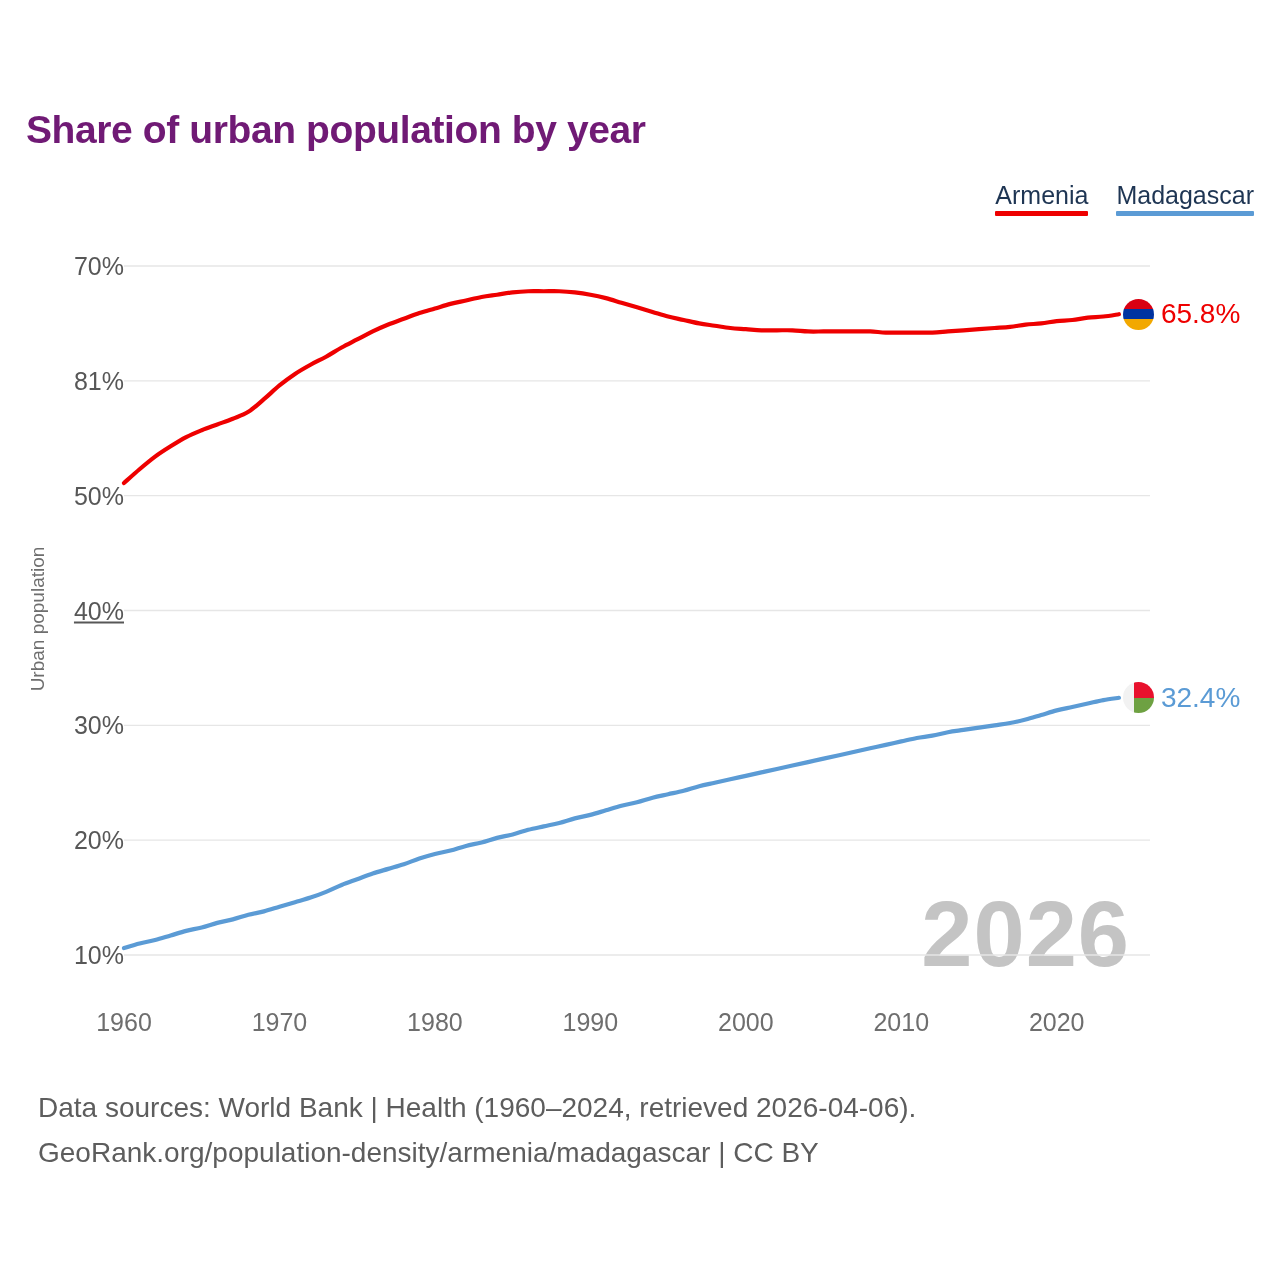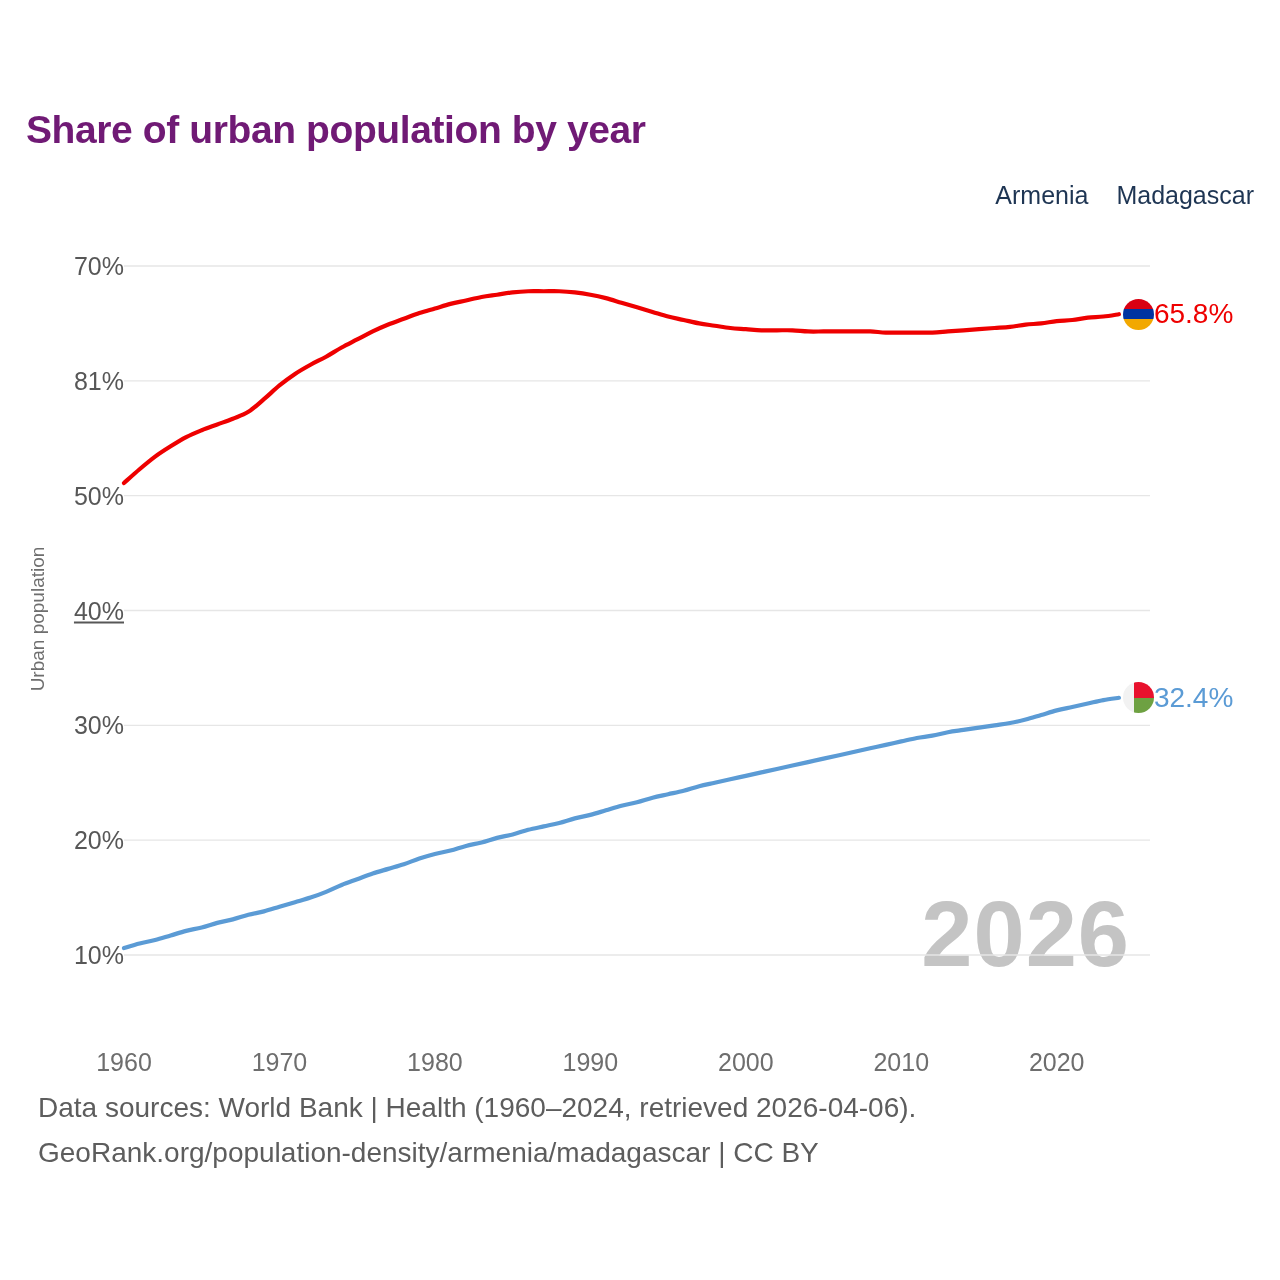--- a/index.html
+++ b/index.html
@@ -31,21 +31,21 @@
   .legend {
     position: absolute;
     right: 26px;
     top: 182px;
     display: flex;
     gap: 28px;
     align-items: flex-start;
   }
   .legend-item {
     display: flex;
-    flex-direction: row;
+    flex-direction: column;
     align-items: stretch;
   }
   .legend-label {
     font-size: 25px;
     color: #1e3553;
     line-height: 1.04;
     white-space: nowrap;
     text-align: center;
   }
   .legend-rule {
@@ -84,36 +84,36 @@
     white-space: nowrap;
   }
   .yticks { position: absolute; left: 0; top: 0; width: 124px; height: 1280px; }
   .xtick {
     position: absolute;
     top: 1008px;
     font-size: 25px;
     color: #6e6e6e;
     transform: translateX(-50%);
     white-space: nowrap;
-    margin-top: 40px;
   }
   .watermark {
     position: absolute;
     right: 150px;
     top: 888px;
     font-size: 92px;
     font-weight: bold;
     color: #c4c4c4;
     letter-spacing: 1px;
     line-height: 1;
   }
   .endpoint {
     position: absolute;
     display: flex;
     align-items: center;
+    gap: 7px;
     transform: translateY(-50%);
   }
   .flag {
     width: 31px;
     height: 31px;
     border-radius: 50%;
     overflow: hidden;
     position: relative;
     flex: 0 0 auto;
   }

